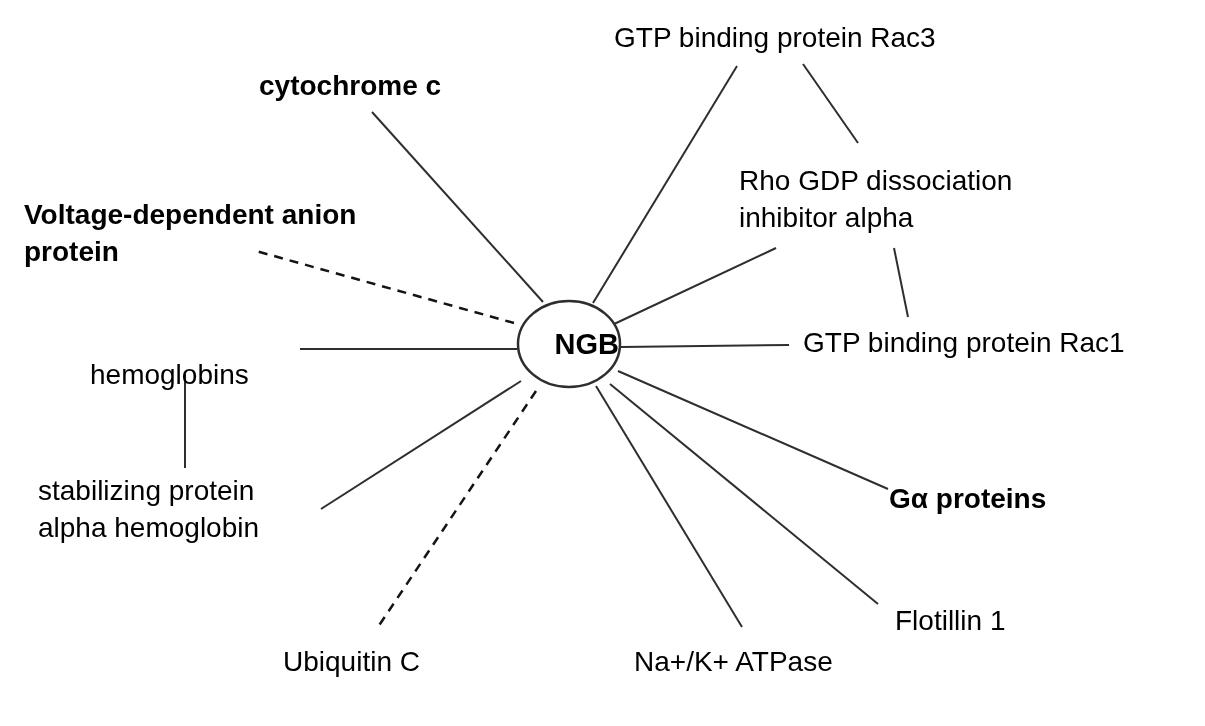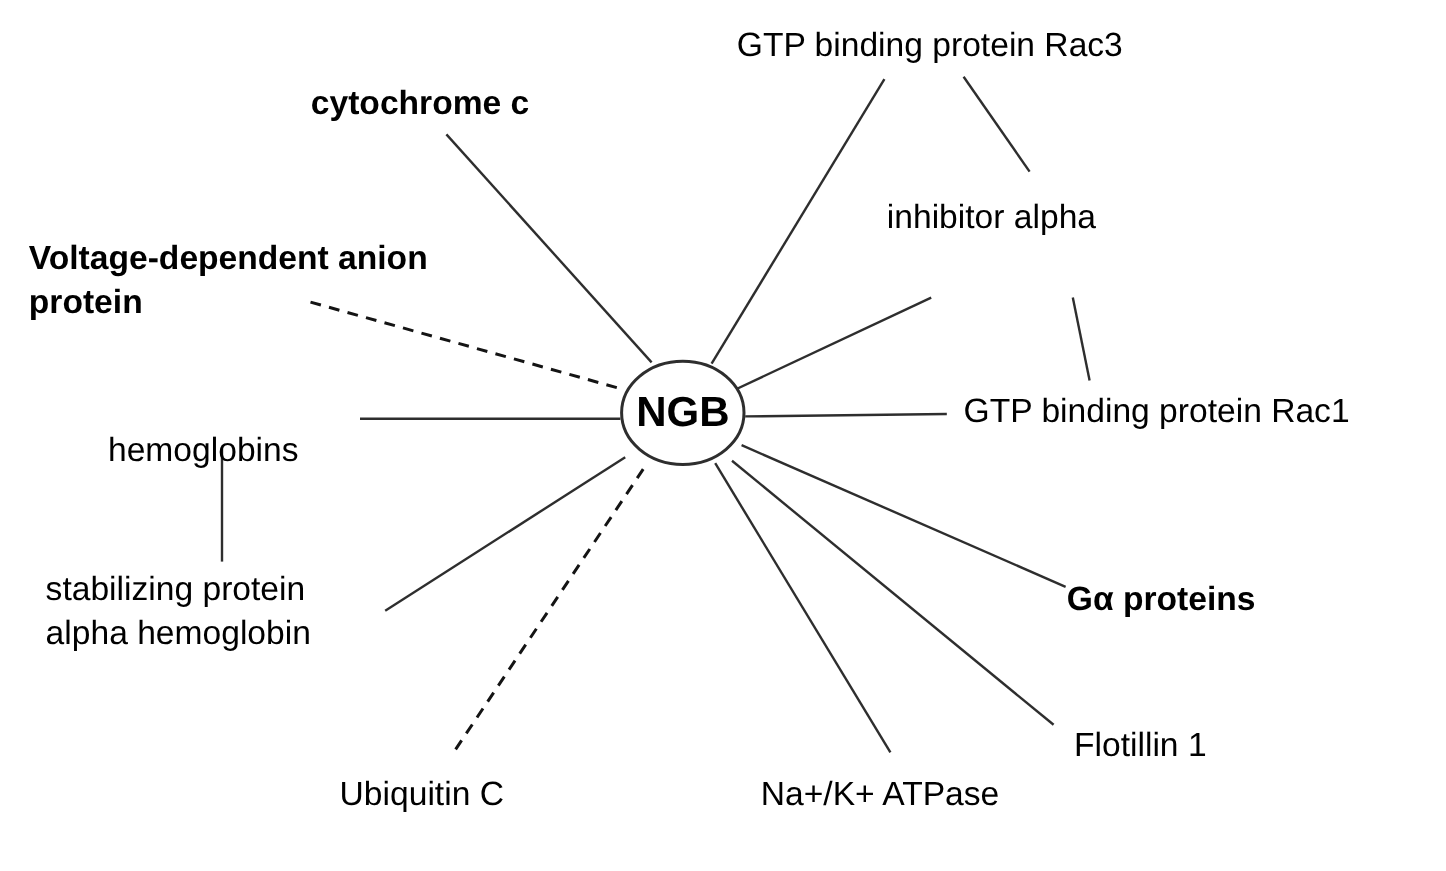--- a/index.html
+++ b/index.html
@@ -42,22 +42,22 @@
     letter-spacing: 0px;
   }
   .node-label.bold {
     font-weight: bold;
   }
   .center-label {
     position: absolute;
     left: 519px;
     top: 323px;
     width: 100px;
-    text-align: center;
-    font-size: 35px;
+    text-align: right;
+    font-size: 29px;
     line-height: 42px;
     font-weight: bold;
     color: #000000;
     letter-spacing: 0px;
   }
 </style>
 </head>
 <body>
 
 <div id="figure">
@@ -86,20 +86,21 @@
 
   <div class="node-label" style="left:614px; top:19px;">
     <div>GTP binding protein Rac3</div>
   </div>
 
   <div class="node-label bold" style="left:259px; top:67px;">
     <div>cytochrome c</div>
   </div>
 
   <div class="node-label" style="left:739px; top:162px;">
+    <div>Rho GDP dissociation</div>
     <div>inhibitor alpha</div>
   </div>
 
   <div class="node-label bold" style="left:24px; top:196px;">
     <div>Voltage-dependent anion</div>
     <div>protein</div>
   </div>
 
   <div class="node-label" style="left:90px; top:324px;margin-top:32px;">
     <div>hemoglobins</div>

